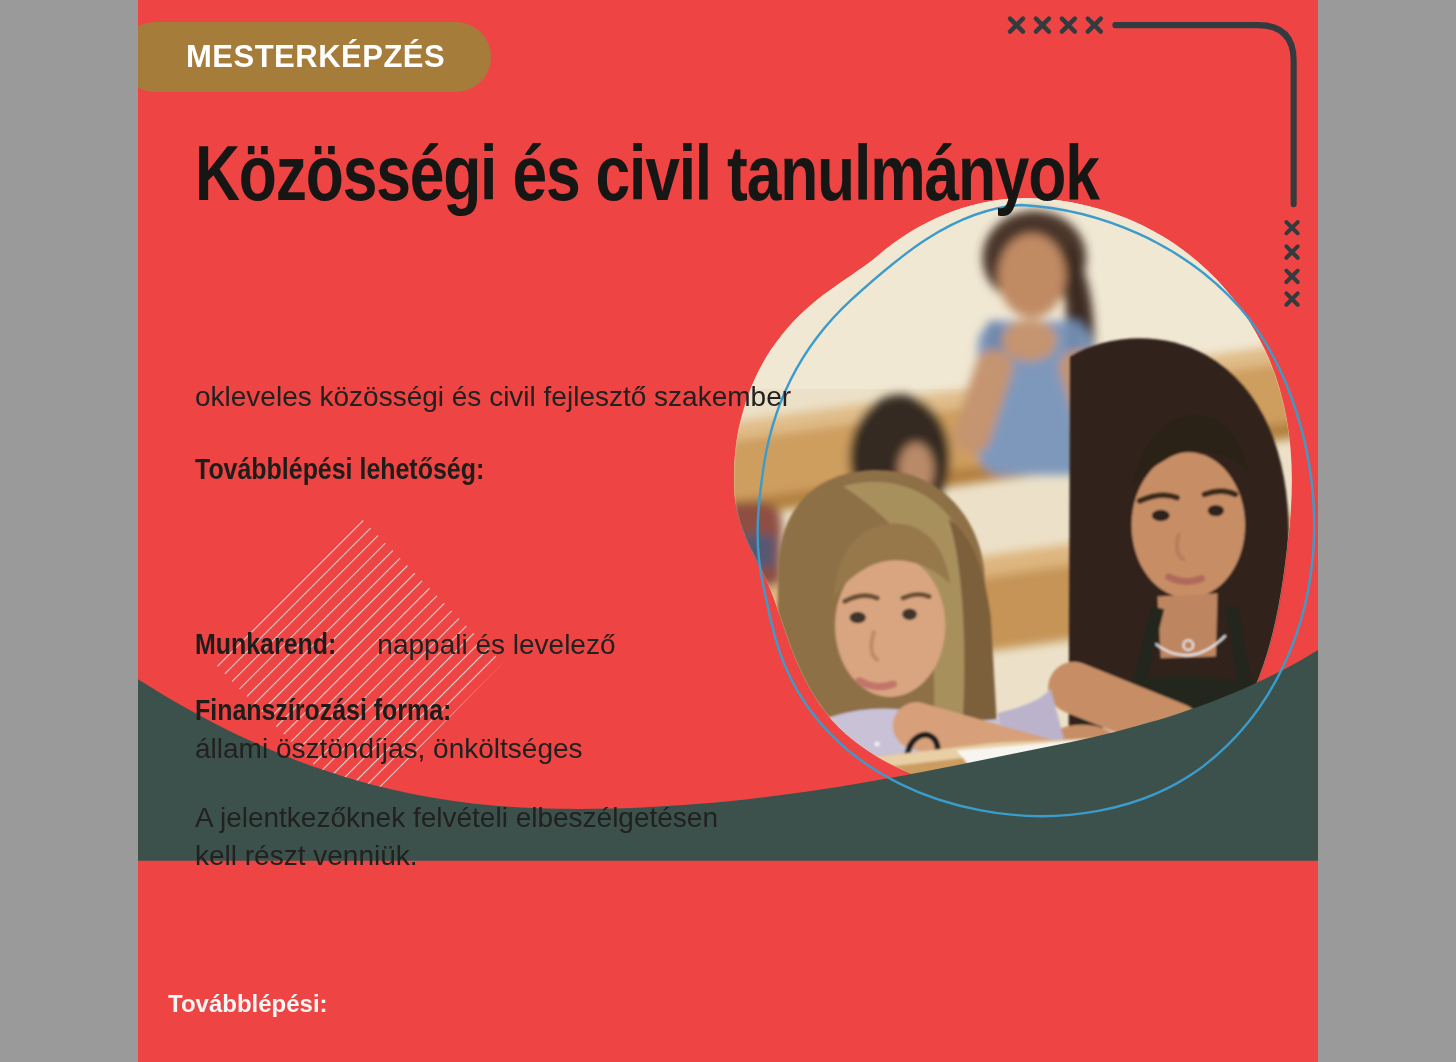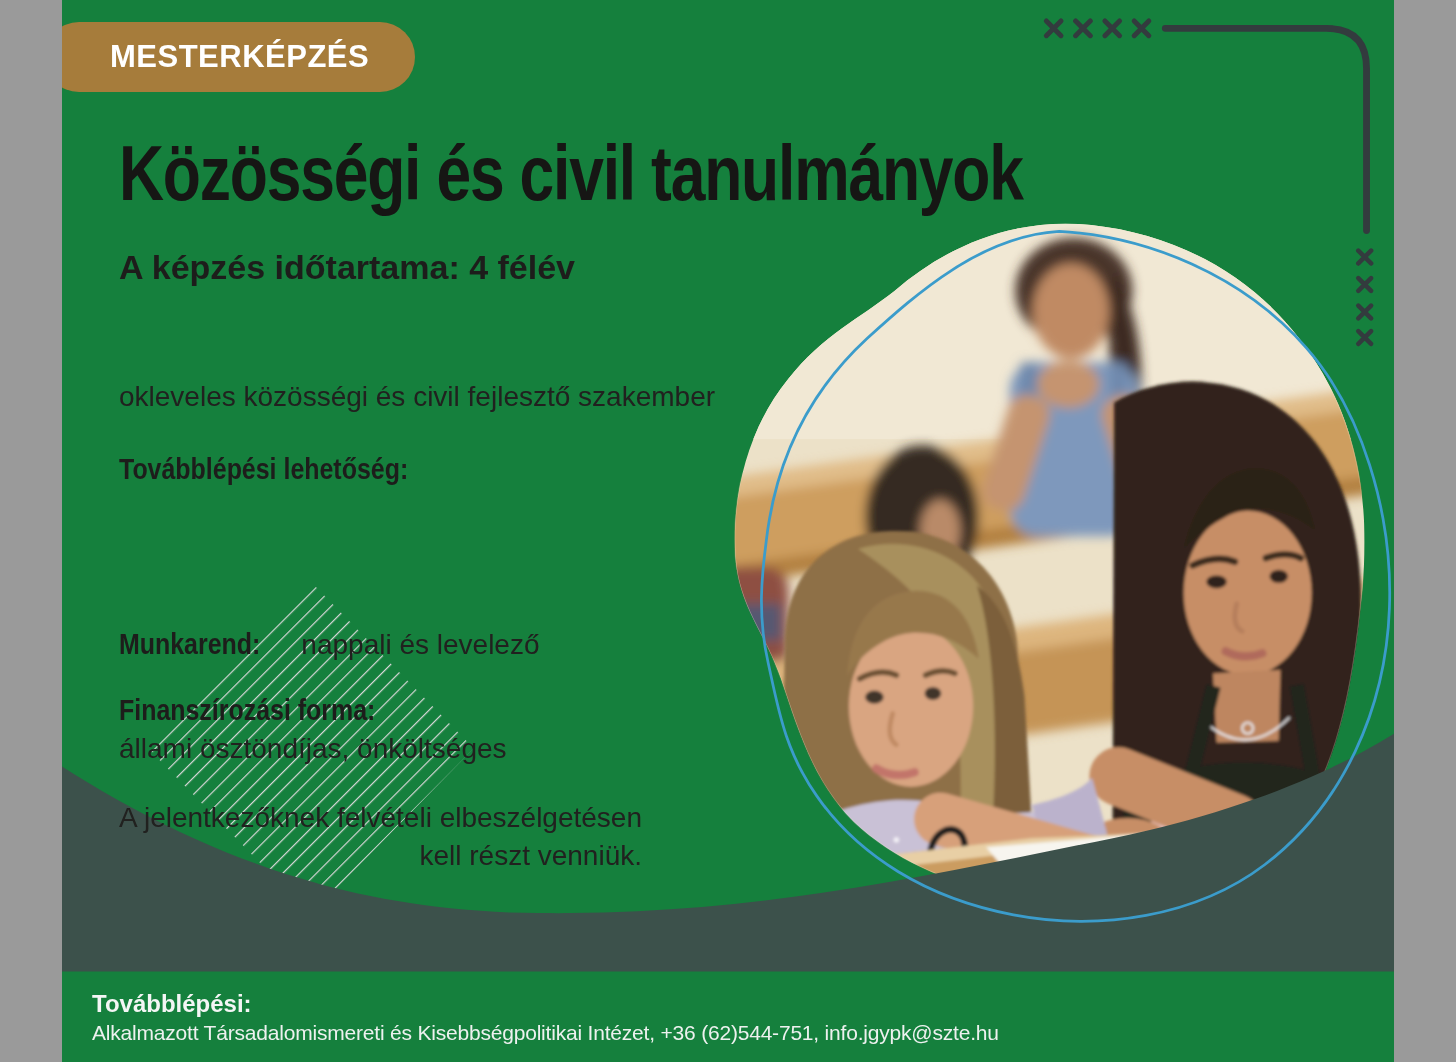--- a/index.html
+++ b/index.html
@@ -5,22 +5,22 @@
   :root{
     --brown:#A67C3B;
     --green:#3C514B;
     --blue:#3B9CCB;
     --charcoal:#333B3E;
     --ink:#1D1D1B;
     --hatch:#D8D8D8;
   }
   html,body{margin:0;padding:0;background:#9a9a9a;}
   .canvas{
-    position:relative;width:1332px;height:1062px;margin:0 auto;
-    background:#15803d;overflow:hidden;
+    position:relative;width:1180px;height:1062px;margin:0 auto;
+    background:#ef4444;overflow:hidden;
     font-family:"Liberation Sans","DejaVu Sans",sans-serif;
     color:var(--ink);
   }
   svg.art{position:absolute;inset:0;z-index:0;display:block;}
 
   
   .badge{
     position:absolute;left:-18px;top:22px;height:70px;z-index:3;
     background:var(--brown);border-radius:35px;
     display:flex;align-items:center;padding:0 46px 0 66px;
@@ -47,21 +47,21 @@
   }
   .body-t{font-size:28px;line-height:36px;color:#21211f;}
   .preline{white-space:pre-line;}
   .pos-qual-h{top:342px;}
   .pos-qual-b{top:379px;}
   .pos-prog-h{top:453px;}
   .pos-prog-b{top:488px;}
   .pos-sched{top:627px;}
   .pos-fin-h{top:694px;}
   .pos-fin-b{top:731px;}
-  .pos-note{top:799px;line-height:38px;text-align:right;}
+  .pos-note{top:799px;line-height:38px;}
   .inline-b{display:inline-block;margin-left:18px;font-weight:normal;}
 
   
   .footer-heading{
     position:absolute;left:30px;top:990px;z-index:3;color:#F4F6F5;
     font-size:24px;font-weight:bold;
   }
   .footer-body{
     position:absolute;left:30px;top:1021px;z-index:3;color:#EDF1EF;
     font-size:21px;letter-spacing:-.2px;white-space:nowrap;
@@ -243,36 +243,34 @@
         </g>
     </g>
   </svg>
 
   <div class="badge">
     <span>MESTERKÉPZÉS</span>
   </div>
 
   <h1 class="title">Közösségi és civil tanulmányok</h1>
 
-  <div class="duration">A képzés időtartama: 4 félév</div>
 
   <div class="sec body-t pos-qual-b">okleveles közösségi és civil fejlesztő szakember</div>
 
   <div class="sec pos-prog-h">
     <span class="h">Továbblépési lehetőség:</span>
   </div>
 
   <div class="sec pos-sched">
     <span class="h">Munkarend:</span><span class="body-t inline-b">nappali és levelező</span>
   </div>
 
   <div class="sec pos-fin-h">
     <span class="h">Finanszírozási forma:</span>
   </div>
   <div class="sec body-t pos-fin-b">állami ösztöndíjas, önköltséges</div>
 
   <div class="sec body-t preline pos-note">A jelentkezőknek felvételi elbeszélgetésen
 kell részt venniük.</div>
 
   <div class="footer-heading">Továbblépési:</div>
-  <div class="footer-body">Alkalmazott Társadalomismereti és Kisebbségpolitikai Intézet, +36 (62)544-751, info.jgypk@szte.hu</div>
 
 </div>
 
 </body></html>

